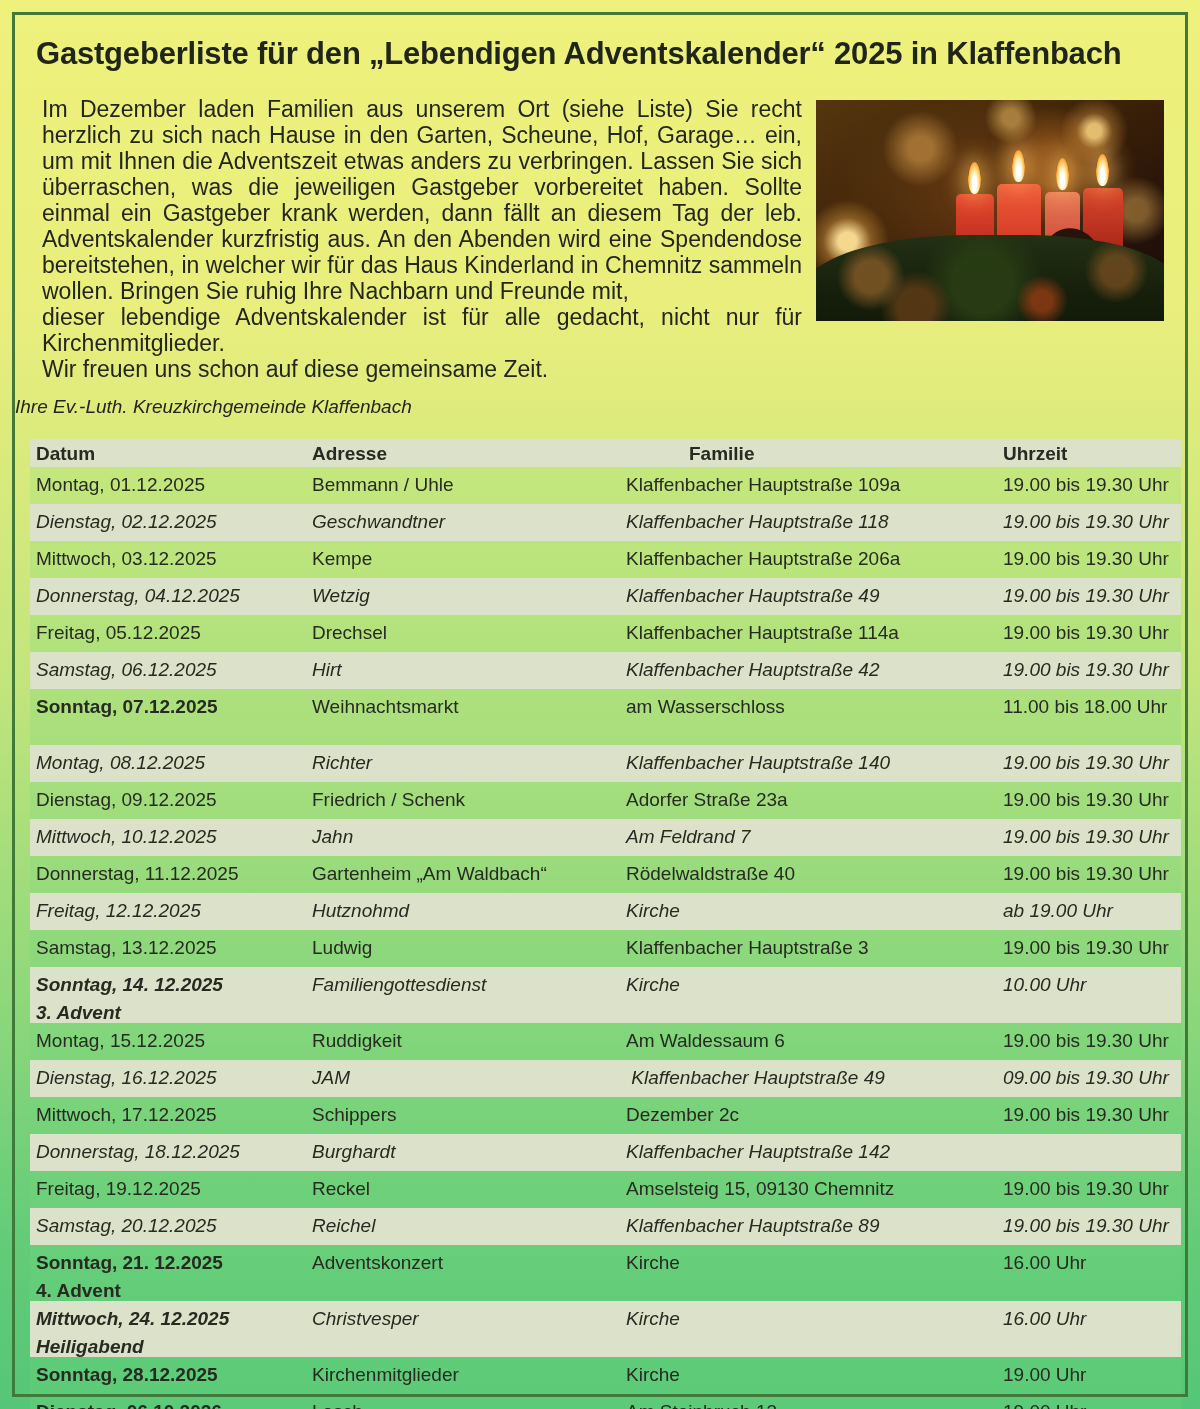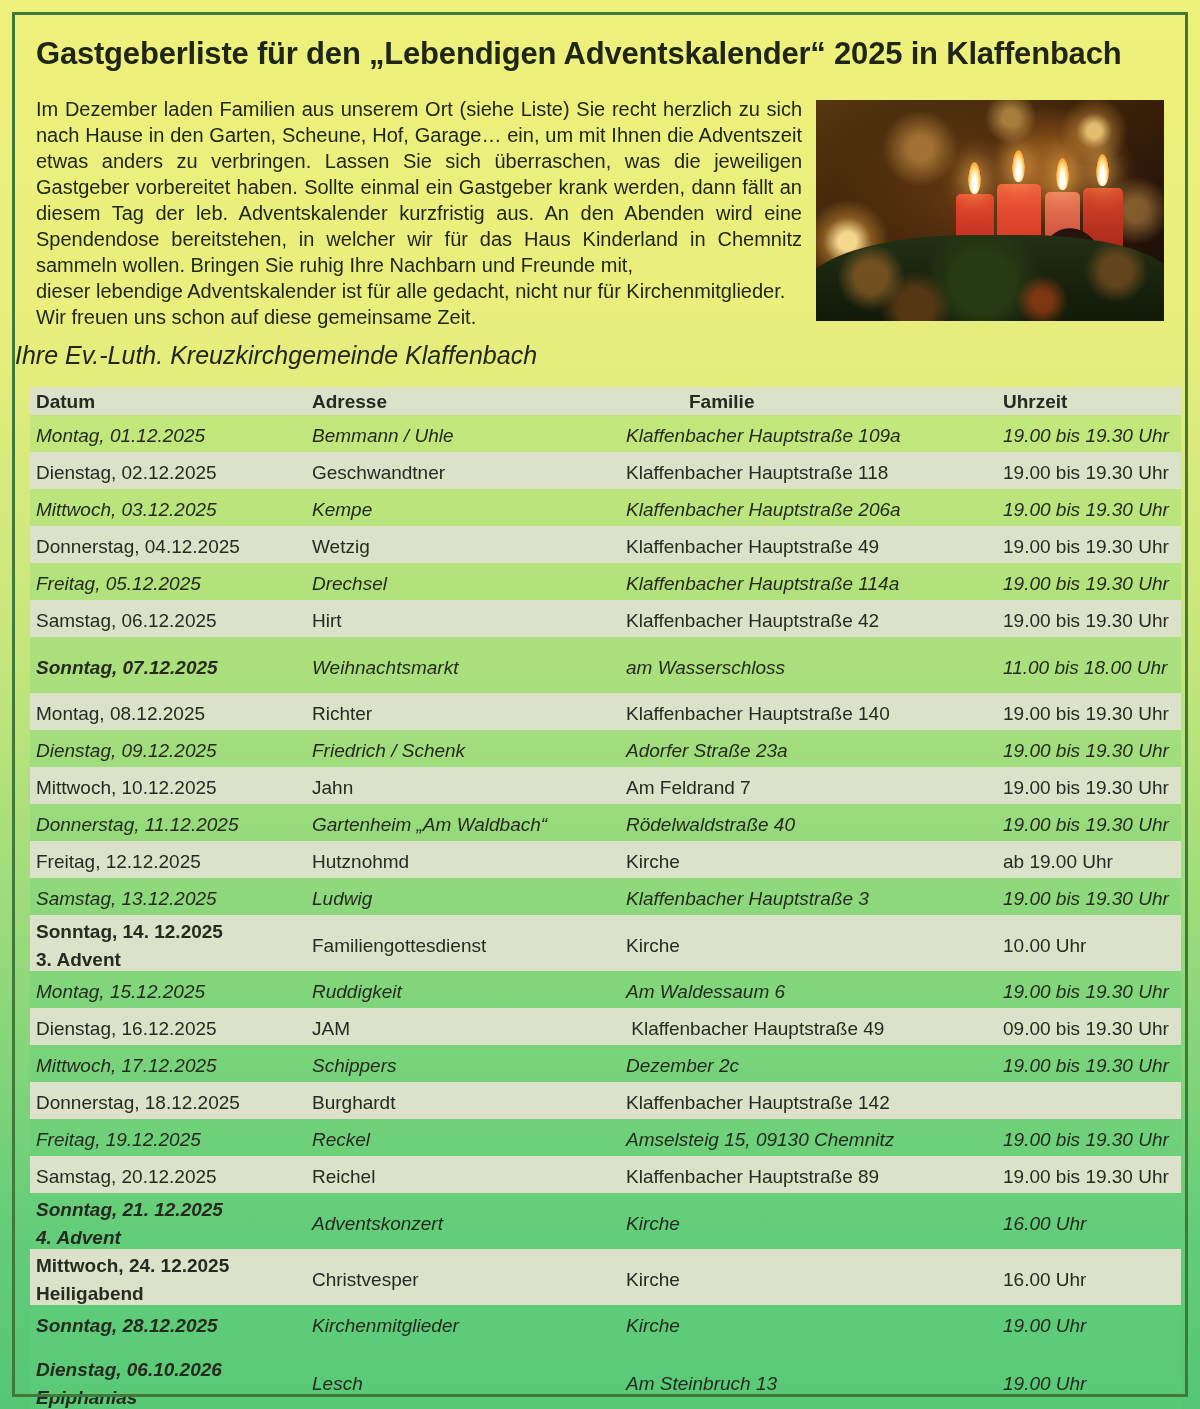--- a/index.html
+++ b/index.html
@@ -39,33 +39,33 @@
   .wreath{position:absolute;left:-12px;right:-12px;bottom:-34px;height:120px;border-radius:45% 40% 0 0;
     background:
       radial-gradient(circle at 18% 35%, rgba(122,85,36,.9) 0 16px, rgba(0,0,0,0) 34px),
       radial-gradient(circle at 30% 60%, rgba(90,58,22,.9) 0 18px, rgba(0,0,0,0) 36px),
       radial-gradient(circle at 84% 30%, rgba(110,74,30,.85) 0 15px, rgba(0,0,0,0) 32px),
       radial-gradient(circle at 64% 55%, rgba(150,60,20,.8) 0 10px, rgba(0,0,0,0) 26px),
       radial-gradient(circle at 48% 40%, rgba(40,60,20,.95) 0 30px, rgba(0,0,0,0) 60px),
       linear-gradient(180deg,#223014 0%,#17200c 45%,#0d1306 100%);}
   .horse{position:absolute;left:228px;top:128px;width:56px;height:58px;background:#26130b;
     border-radius:60% 70% 30% 40%;transform:rotate(-8deg);box-shadow:8px 18px 0 -6px #1d0e08;}
-  .intro{margin:0;font-size:20px;line-height:26px;text-align:justify;white-space:pre-line;}
-  .signature{margin:12px 0 0 0;font-size:25px;line-height:26px;font-style:italic;font-weight:500;color:#23261c;}
+  .intro{margin:6px;font-size:23px;line-height:26px;text-align:justify;white-space:pre-line;}
+  .signature{margin:12px 0 0 0;font-size:19px;line-height:26px;font-style:italic;font-weight:500;color:#23261c;}
 
   .table{margin:19px 0 0 15px;width:1151px;min-height:1033px;display:flex;flex-direction:column;
     background:linear-gradient(180deg,#c7e87c 0%,#a2dd7d 35%,#7cd47b 62%,#63cd79 82%,#58c978 100%);
     color:#272a20;font-size:19px;clear:both;}
-  .thead,.row{display:flex;flex:none;align-items:center;}
+  .thead,.row{display:flex;flex:none;}
   .thead{height:28px;background:#dbe2c9;font-weight:bold;}
   .thead .cell{padding-top:2px;}
   .row{height:37px;}
   .row.double{height:56px;}
-  .row.light{background:#dbe2c9;}
-  .row.green{background:transparent;font-style:italic;}
+  .row.light{background:#dbe2c9;font-style:italic;}
+  .row.green{background:transparent;}
   .row:last-child{flex:1 1 auto;}
   .cell{padding:5px 8px 0 6px;line-height:26px;white-space:pre-wrap;overflow:hidden;}
   .col-date{width:276px;flex:none;box-sizing:border-box;padding-left:6px;}
   .col-family{width:314px;flex:none;box-sizing:border-box;}
   .col-address{width:377px;flex:none;box-sizing:border-box;}
   .col-time{width:184px;flex:none;box-sizing:border-box;}
   .bold-date .col-date{font-weight:bold;}
   .d2{line-height:26px;margin-top:2px;}
 </style>
 </head>

